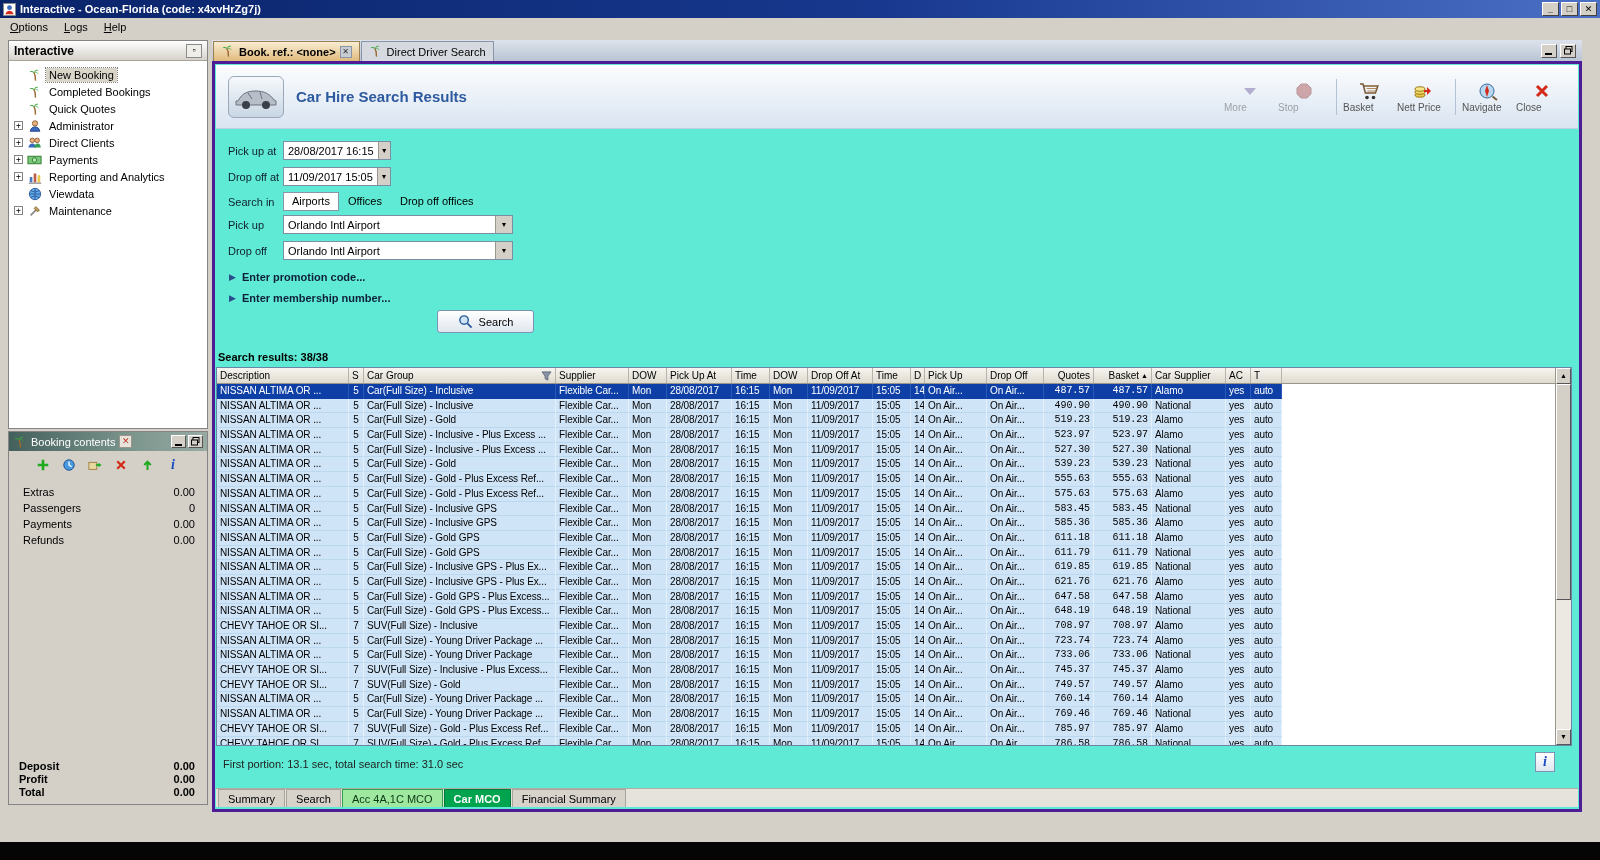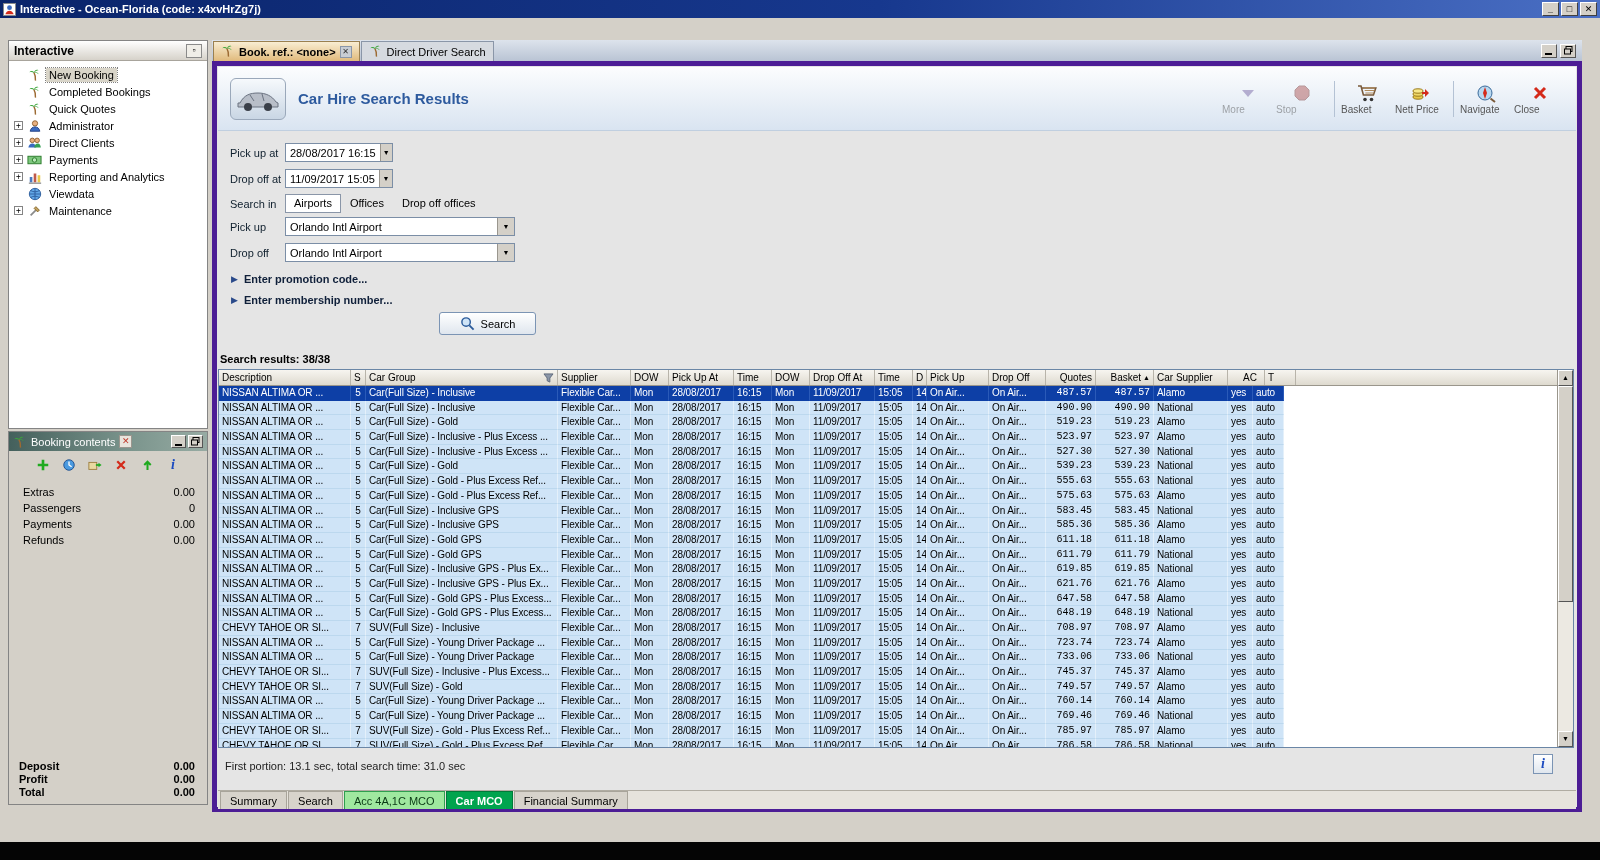--- a/index.html
+++ b/index.html
@@ -60,21 +60,21 @@
   .tabs-holder{display:flex;align-items:flex-end;}
   .dtab{height:20px;display:flex;align-items:center;gap:4px;padding:0 7px;border:1px solid #8a96a8;border-bottom:none;
     margin-right:1px;background:#d6dae0;white-space:nowrap;}
   .dtab.active{background:linear-gradient(#f9edd2,#e0ba7c);font-weight:bold;border-color:#9a8050;}
   .tab-close{width:12px;height:12px;background:#c8cdd4;border:1px solid #8a96a8;color:#333;font-size:8px;line-height:10px;
     text-align:center;font-weight:bold;}
   .mdi-btns{margin-left:auto;align-self:center;display:flex;gap:3px;padding-right:6px;}
   .mdi-btn{width:16px;height:14px;background:#d4d0c8;border-top:1px solid #fff;border-left:1px solid #fff;
     border-right:1px solid #555;border-bottom:1px solid #555;display:flex;align-items:center;justify-content:center;}
 
-  .content{position:absolute;top:21px;left:0;right:0;bottom:0;background:#e5e5e5;border:5px solid #4c1d95;}
+  .content{position:absolute;top:21px;left:0;right:0;bottom:0;background:#5eead4;border:3px solid #4c1d95;}
 
   .hero{position:absolute;top:1px;left:1px;right:1px;height:64px;background:linear-gradient(#fcfdfe,#d9e4f1);
     border-bottom:1px solid #c0cfe0;display:flex;align-items:center;}
   .car-badge{margin:0 12px;width:56px;height:42px;border:1px solid #9aa8ba;border-radius:6px;
     background:linear-gradient(#f6f9fc,#c9d6e4);display:flex;align-items:center;justify-content:center;}
   .hero-title{font-size:15px;font-weight:bold;color:#2d5a9e;}
   .hero-toolbar{margin-left:auto;display:flex;align-items:center;gap:2px;padding-right:10px;}
   .tbtn{width:52px;text-align:left;}
   .tbtn .ticon{height:22px;display:flex;align-items:center;justify-content:center;}
   .tlabel{font-size:10px;color:#555;}
@@ -154,20 +154,25 @@
         </svg>
       </span>
     <span>Interactive - Ocean-Florida (code: x4xvHrZg7j)</span>
     <div class="win-btns">
       <div class="win-btn">_</div>
       <div class="win-btn">□</div>
       <div class="win-btn">✕</div>
     </div>
   </div>
 
+  <div class="menubar">
+      <div class="menu-item">Options</div>
+      <div class="menu-item">Logs</div>
+      <div class="menu-item">Help</div>
+    </div>
 
   <div class="side-panel">
     <div class="side-header">
       <span>Interactive</span>
       <span class="collapse-btn">▫</span>
     </div>
     <div class="tree">
         <div class="tree-item selected">
           <span class="expander hidden">+</span>
           <span class="tree-icon">
@@ -576,21 +581,21 @@
             <div class="hcell right" style="width: 50px;">
               <span>Quotes</span>
             </div>
             <div class="hcell right" style="width: 58px;">
               <span>Basket</span>
               <span class="sort-ind">▲</span>
             </div>
             <div class="hcell" style="width: 74px;">
               <span>Car Supplier</span>
             </div>
-            <div class="hcell" style="width: 25px; margin-left: 12px;">
+            <div class="hcell" style="width: 25px;">
               <span>AC</span>
             </div>
             <div class="hcell" style="width: 31px;">
               <span>T</span>
             </div>
             <div class="hcell hfill"></div>
           </div>
         <div class="gbody">
             <div class="grow selected">
               <div class="gcell" style="width: 132px;">NISSAN ALTIMA OR ...</div>

